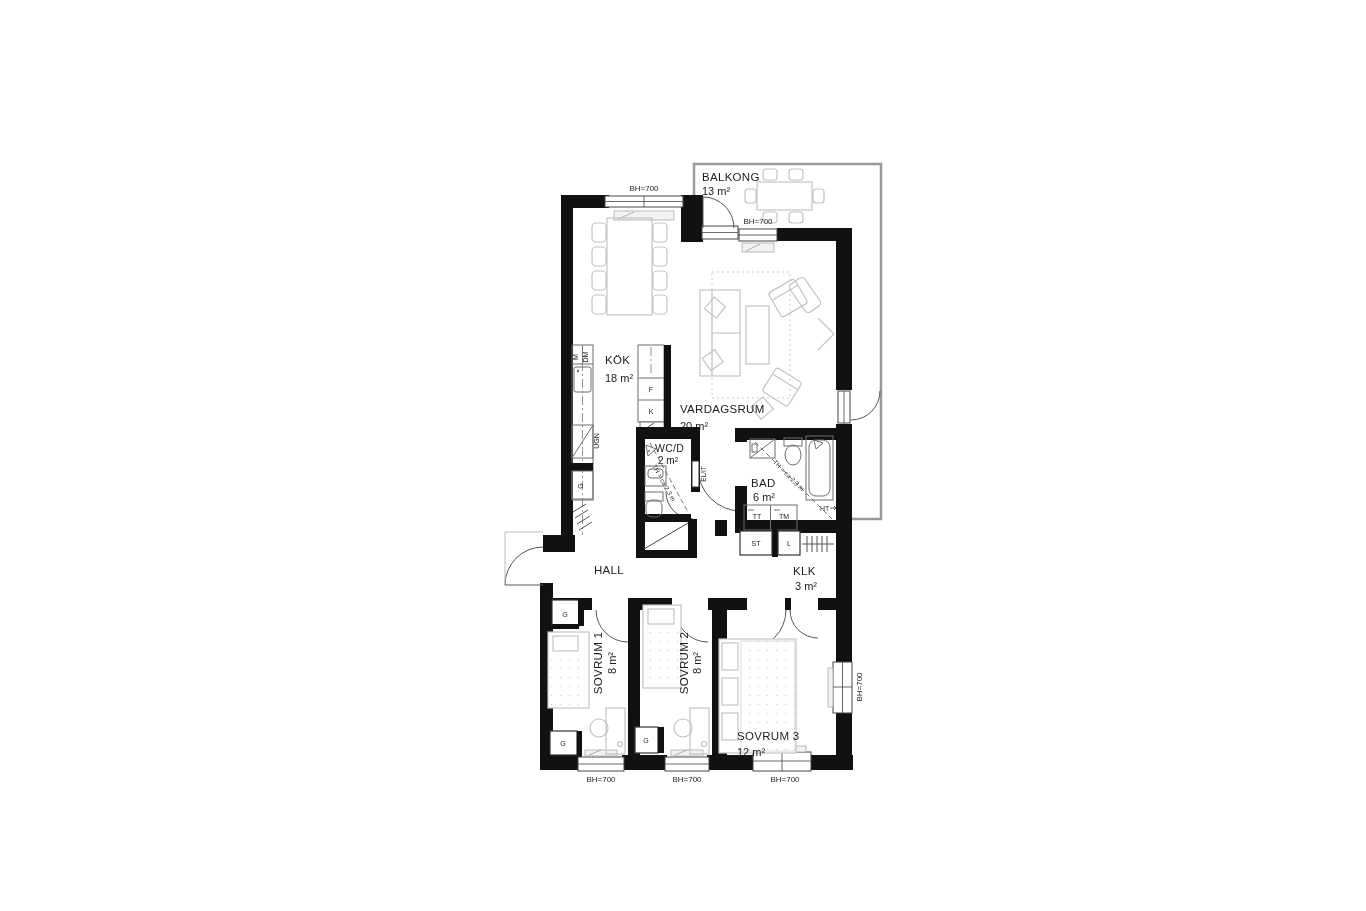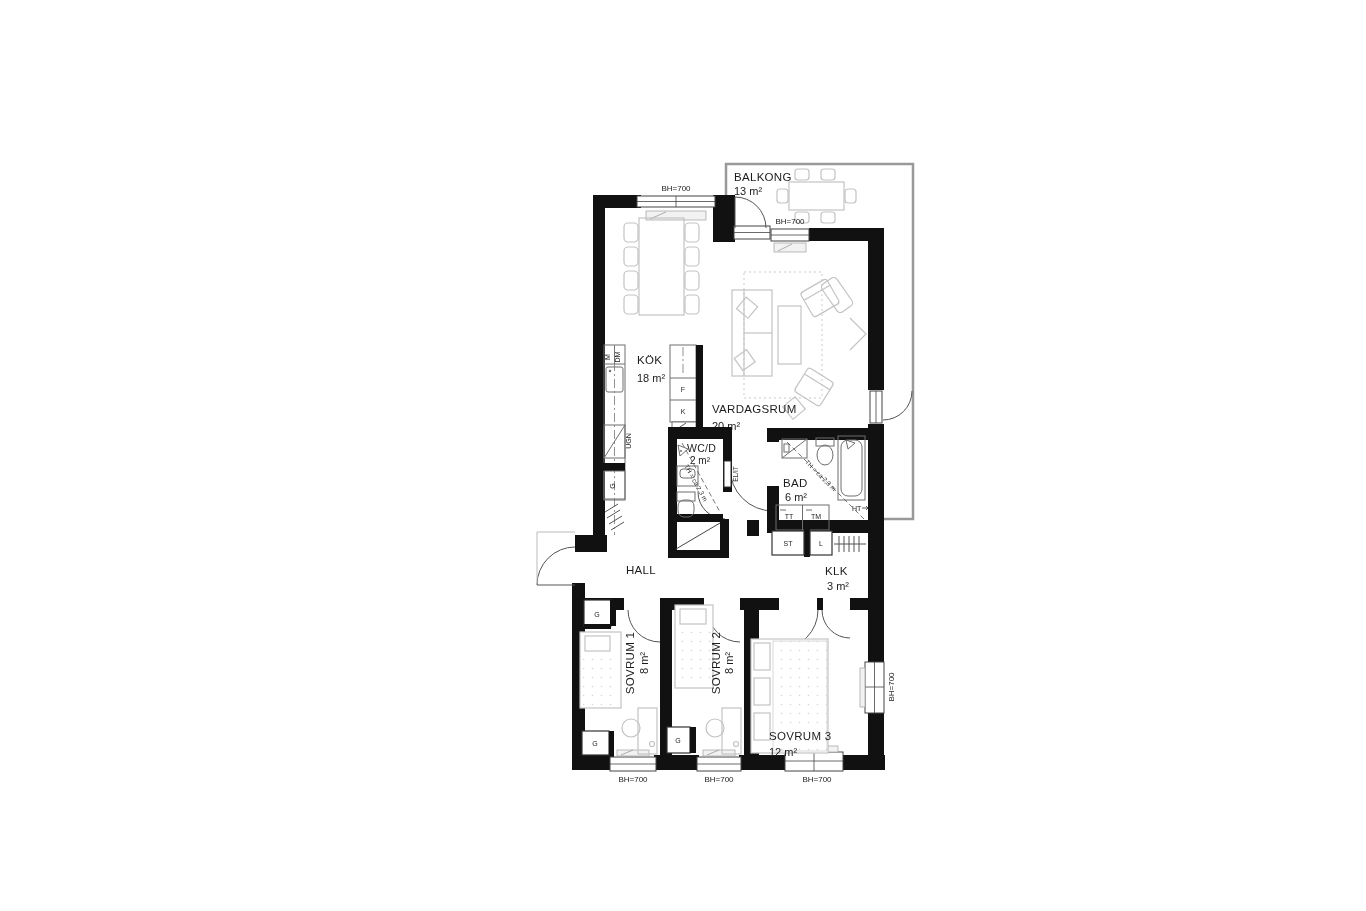--- a/index.html
+++ b/index.html
@@ -1,17 +1,17 @@
 <!DOCTYPE html>
 <html><head>
 <meta charset="utf-8">
 <style>
   html,body{margin:0;padding:0;background:#fff;}
   #stage{position:relative;width:1298px;height:911px;background:#ffffff;overflow:hidden;
-         font-family:"Liberation Sans", sans-serif;margin-left:32px;}
+         font-family:"Liberation Sans", sans-serif;}
   svg{position:absolute;left:0;top:0;}
   text{fill:#1c1c1c;}
   .room-name{font-size:11.5px;letter-spacing:.3px;}
   .room-area{font-size:11px;}
   .small-label{font-size:8px;fill:#222;}
   .appliance{font-size:7px;fill:#222;}
   .tiny{font-size:6.5px;fill:#333;}
   .wall{fill:#111;stroke:none;}
   .fixture{fill:none;stroke:#6f6f6f;stroke-width:1;}
   .furn{fill:none;stroke:#c3c3c3;stroke-width:1.2;}

